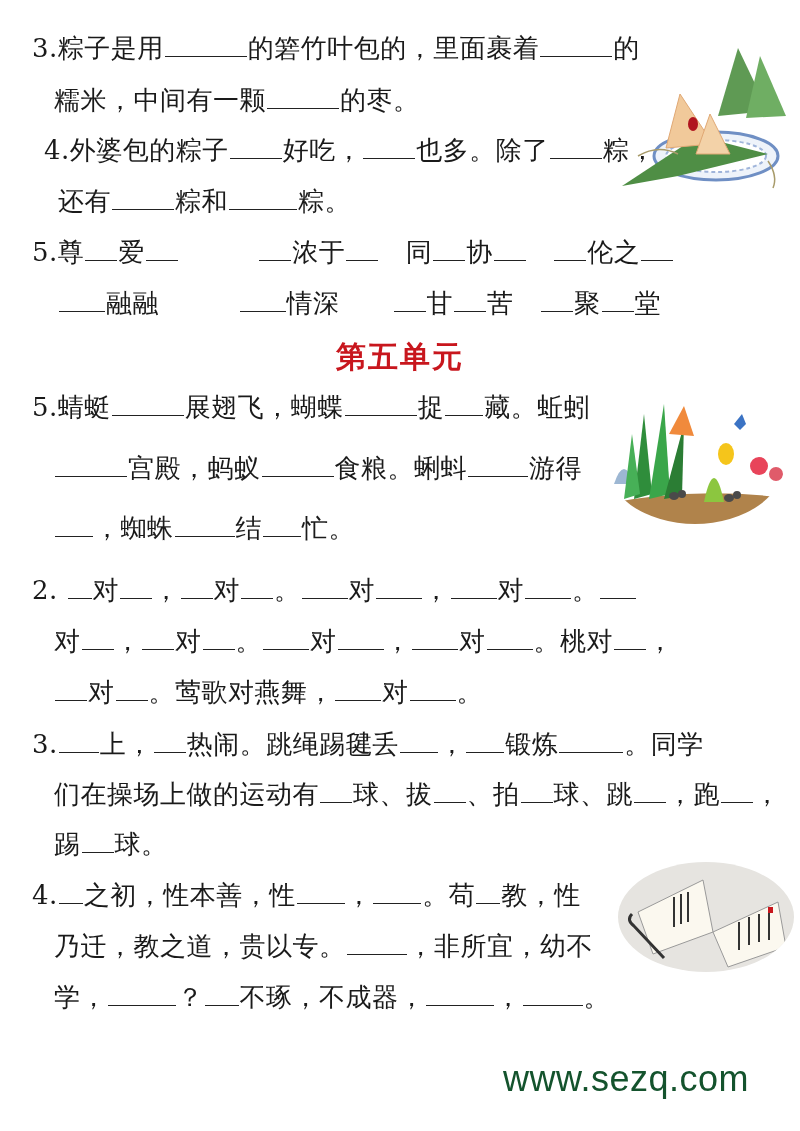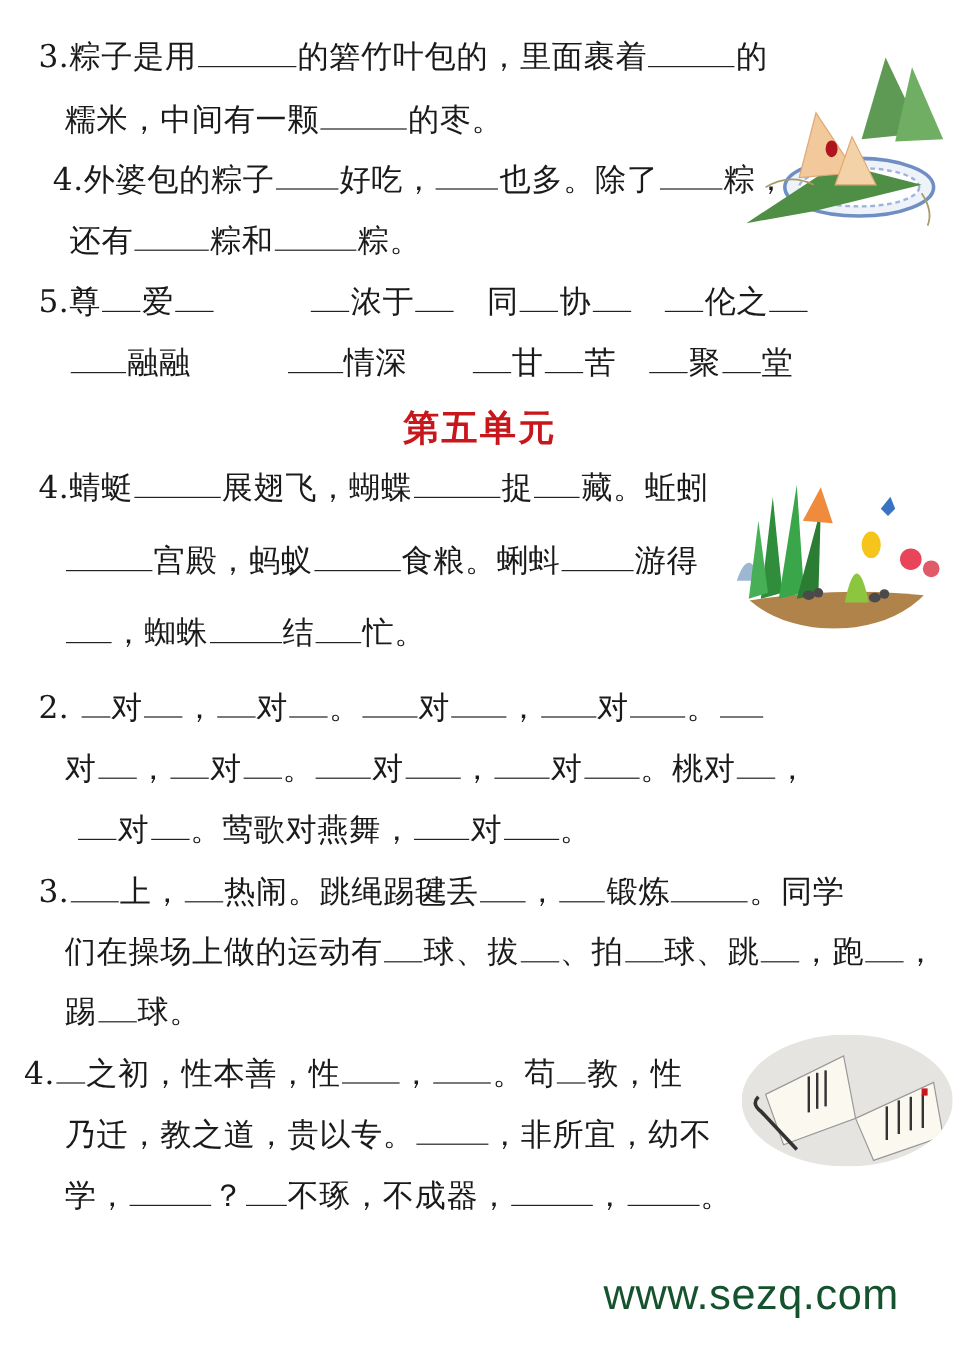--- a/index.html
+++ b/index.html
@@ -34,30 +34,30 @@
 </head>
 <body>
 
 <div id="content">
     <div class="line" style="top: 34px; left: 32px;"><span class="seg">3.粽子是用</span><span class="blank" style="width: 82px;"></span><span class="seg">的箬竹叶包的，里面裹着</span><span class="blank" style="width: 72px;"></span><span class="seg">的</span></div>
     <div class="line" style="top: 86px; left: 54px;"><span class="seg">糯米，中间有一颗</span><span class="blank" style="width: 72px;"></span><span class="seg">的枣。</span></div>
     <div class="line" style="top: 136px; left: 44px;"><span class="seg">4.外婆包的粽子</span><span class="blank" style="width: 52px;"></span><span class="seg">好吃，</span><span class="blank" style="width: 52px;"></span><span class="seg">也多。除了</span><span class="blank" style="width: 52px;"></span><span class="seg">粽，</span></div>
     <div class="line" style="top: 187px; left: 58px;"><span class="seg">还有</span><span class="blank" style="width: 62px;"></span><span class="seg">粽和</span><span class="blank" style="width: 68px;"></span><span class="seg">粽。</span></div>
     <div class="line" style="top: 238px; left: 32px;"><span class="seg">5.尊</span><span class="blank" style="width: 32px;"></span><span class="seg">爱</span><span class="blank" style="width: 32px;"></span><span class="seg">　　　</span><span class="blank" style="width: 32px;"></span><span class="seg">浓于</span><span class="blank" style="width: 32px;"></span><span class="seg">　</span><span class="seg">同</span><span class="blank" style="width: 32px;"></span><span class="seg">协</span><span class="blank" style="width: 32px;"></span><span class="seg">　</span><span class="blank" style="width: 32px;"></span><span class="seg">伦之</span><span class="blank" style="width: 32px;"></span></div>
     <div class="line" style="top: 289px; left: 58px;"><span class="blank" style="width: 46px;"></span><span class="seg">融融</span><span class="seg">　　　</span><span class="blank" style="width: 46px;"></span><span class="seg">情深</span><span class="seg">　　</span><span class="blank" style="width: 32px;"></span><span class="seg">甘</span><span class="blank" style="width: 32px;"></span><span class="seg">苦</span><span class="seg">　</span><span class="blank" style="width: 32px;"></span><span class="seg">聚</span><span class="blank" style="width: 32px;"></span><span class="seg">堂</span></div>
-    <div class="line" style="top: 393px; left: 32px;"><span class="seg">4.蜻蜓</span><span class="blank" style="width: 72px;"></span><span class="seg">展翅飞，蝴蝶</span><span class="blank" style="width: 72px;"></span><span class="seg">捉</span><span class="blank" style="width: 38px;"></span><span class="seg">藏。蚯蚓</span></div>
+    <div class="line" style="top: 393px; left: 32px;"><span class="seg">5.蜻蜓</span><span class="blank" style="width: 72px;"></span><span class="seg">展翅飞，蝴蝶</span><span class="blank" style="width: 72px;"></span><span class="seg">捉</span><span class="blank" style="width: 38px;"></span><span class="seg">藏。蚯蚓</span></div>
     <div class="line" style="top: 454px; left: 54px; text-align: center;"><span class="blank" style="width: 72px;"></span><span class="seg">宫殿，蚂蚁</span><span class="blank" style="width: 72px;"></span><span class="seg">食粮。蜊蚪</span><span class="blank" style="width: 60px;"></span><span class="seg">游得</span></div>
     <div class="line" style="top: 514px; left: 54px;"><span class="blank" style="width: 38px;"></span><span class="seg">，蜘蛛</span><span class="blank" style="width: 60px;"></span><span class="seg">结</span><span class="blank" style="width: 38px;"></span><span class="seg">忙。</span></div>
     <div class="line" style="top: 576px; left: 32px;"><span class="seg">2. </span><span class="blank" style="width: 24px;"></span><span class="seg">对</span><span class="blank" style="width: 32px;"></span><span class="seg">，</span><span class="blank" style="width: 32px;"></span><span class="seg">对</span><span class="blank" style="width: 32px;"></span><span class="seg">。</span><span class="blank" style="width: 46px;"></span><span class="seg">对</span><span class="blank" style="width: 46px;"></span><span class="seg">，</span><span class="blank" style="width: 46px;"></span><span class="seg">对</span><span class="blank" style="width: 46px;"></span><span class="seg">。</span><span class="blank" style="width: 36px;"></span></div>
     <div class="line" style="top: 627px; left: 54px;"><span class="seg">对</span><span class="blank" style="width: 32px;"></span><span class="seg">，</span><span class="blank" style="width: 32px;"></span><span class="seg">对</span><span class="blank" style="width: 32px;"></span><span class="seg">。</span><span class="blank" style="width: 46px;"></span><span class="seg">对</span><span class="blank" style="width: 46px;"></span><span class="seg">，</span><span class="blank" style="width: 46px;"></span><span class="seg">对</span><span class="blank" style="width: 46px;"></span><span class="seg">。桃对</span><span class="blank" style="width: 32px;"></span><span class="seg">，</span></div>
-    <div class="line" style="top: 678px; left: 64px;"><span class="blank" style="width: 32px;"></span><span class="seg">对</span><span class="blank" style="width: 32px;"></span><span class="seg">。莺歌对燕舞，</span><span class="blank" style="width: 46px;"></span><span class="seg">对</span><span class="blank" style="width: 46px;"></span><span class="seg">。</span></div>
+    <div class="line" style="top: 678px; left: 54px;"><span class="blank" style="width: 32px;"></span><span class="seg">对</span><span class="blank" style="width: 32px;"></span><span class="seg">。莺歌对燕舞，</span><span class="blank" style="width: 46px;"></span><span class="seg">对</span><span class="blank" style="width: 46px;"></span><span class="seg">。</span></div>
     <div class="line" style="top: 730px; left: 32px;"><span class="seg">3.</span><span class="blank" style="width: 40px;"></span><span class="seg">上，</span><span class="blank" style="width: 32px;"></span><span class="seg">热闹。跳绳踢毽丢</span><span class="blank" style="width: 38px;"></span><span class="seg">，</span><span class="blank" style="width: 38px;"></span><span class="seg">锻炼</span><span class="blank" style="width: 64px;"></span><span class="seg">。同学</span></div>
     <div class="line" style="top: 780px; left: 54px;"><span class="seg">们在操场上做的运动有</span><span class="blank" style="width: 32px;"></span><span class="seg">球、拔</span><span class="blank" style="width: 32px;"></span><span class="seg">、拍</span><span class="blank" style="width: 32px;"></span><span class="seg">球、跳</span><span class="blank" style="width: 32px;"></span><span class="seg">，跑</span><span class="blank" style="width: 32px;"></span><span class="seg">，</span></div>
     <div class="line" style="top: 830px; left: 54px;"><span class="seg">踢</span><span class="blank" style="width: 32px;"></span><span class="seg">球。</span></div>
-    <div class="line" style="top: 881px; left: 20px; text-align: center;"><span class="seg">4.</span><span class="blank" style="width: 24px;"></span><span class="seg">之初，性本善，性</span><span class="blank" style="width: 48px;"></span><span class="seg">，</span><span class="blank" style="width: 48px;"></span><span class="seg">。苟</span><span class="blank" style="width: 24px;"></span><span class="seg">教，性</span></div>
+    <div class="line" style="top: 881px; left: 32px; text-align: center;"><span class="seg">4.</span><span class="blank" style="width: 24px;"></span><span class="seg">之初，性本善，性</span><span class="blank" style="width: 48px;"></span><span class="seg">，</span><span class="blank" style="width: 48px;"></span><span class="seg">。苟</span><span class="blank" style="width: 24px;"></span><span class="seg">教，性</span></div>
     <div class="line" style="top: 932px; left: 54px;"><span class="seg">乃迁，教之道，贵以专。</span><span class="blank" style="width: 60px;"></span><span class="seg">，非所宜，幼不</span></div>
     <div class="line" style="top: 983px; left: 54px;"><span class="seg">学，</span><span class="blank" style="width: 68px;"></span><span class="seg">？</span><span class="blank" style="width: 34px;"></span><span class="seg">不琢，不成器，</span><span class="blank" style="width: 68px;"></span><span class="seg">，</span><span class="blank" style="width: 60px;"></span><span class="seg">。</span></div>
   </div>
 
 <div class="title">第五单元</div>
 
 <div class="illus" style="left:618px; top:36px; width:170px; height:160px;">
   <svg viewBox="0 0 170 160">
     <ellipse cx="98" cy="120" rx="62" ry="24" fill="#eef3fa" stroke="#6f8fc4" stroke-width="3"></ellipse>
     <ellipse cx="98" cy="120" rx="50" ry="16" fill="#ffffff" stroke="#9fb4da" stroke-width="2" stroke-dasharray="4 3"></ellipse>

